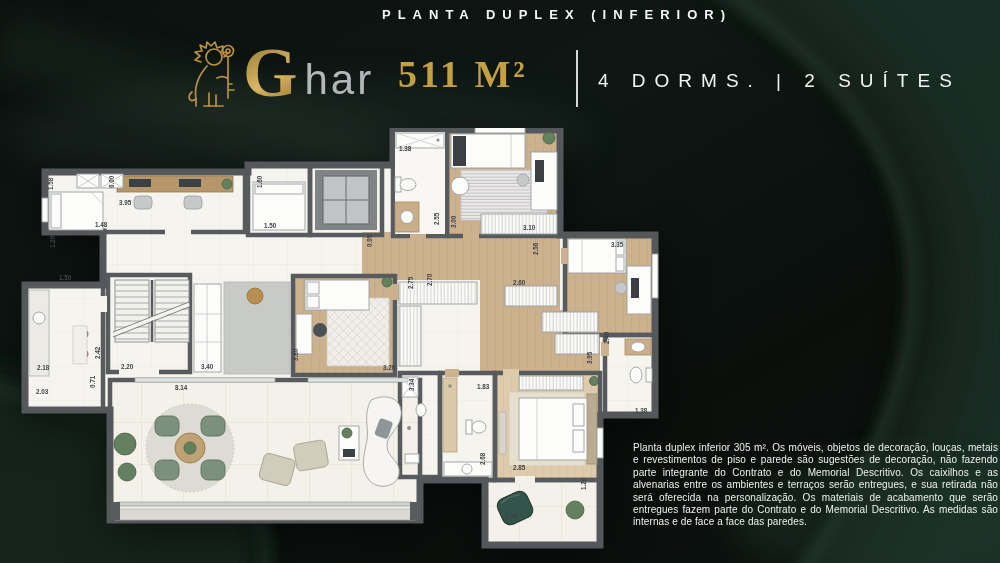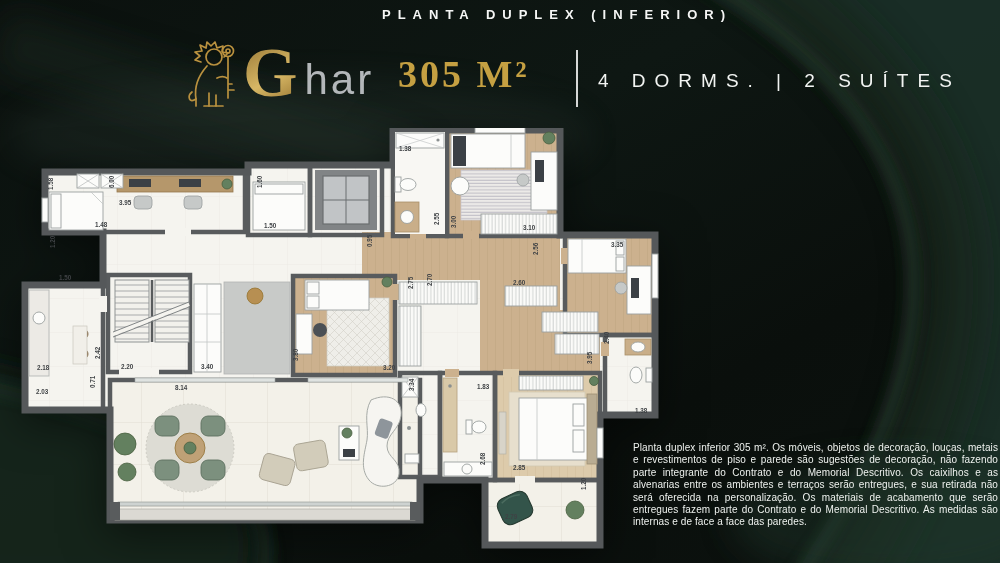--- a/index.html
+++ b/index.html
@@ -76,21 +76,21 @@
         <stop offset="0.65" stop-color="#9a7733"></stop>
         <stop offset="1" stop-color="#e3c67c"></stop>
       </linearGradient>
     </defs>
     <text x="0" y="62" font-family="Liberation Serif,serif" font-weight="bold">
       <tspan font-size="70" fill="url(#goldG)">G</tspan>
       <tspan font-size="42" dx="3" dy="-2" fill="#b3b7ba" font-family="Liberation Sans,sans-serif" font-weight="300" letter-spacing="3">har</tspan>
     </text>
   </svg>
 
-  <div id="area">305 M²</div>
+  <div id="area">511 M²</div>
   <div id="hdr-divider"></div>
   <div id="specs">4 DORMS. | 2 SUÍTES</div>
 
   <svg id="plan" viewBox="0 0 645 430">
     <defs>
       <pattern id="plank" width="8" height="40" patternUnits="userSpaceOnUse">
         <rect width="8" height="40" fill="#ccb18e"></rect>
           <path d="M0,0 V40" stroke="#b79d78" stroke-width=".8" opacity=".8"></path>
       </pattern>
       <pattern id="plankL" width="8" height="40" patternUnits="userSpaceOnUse">

